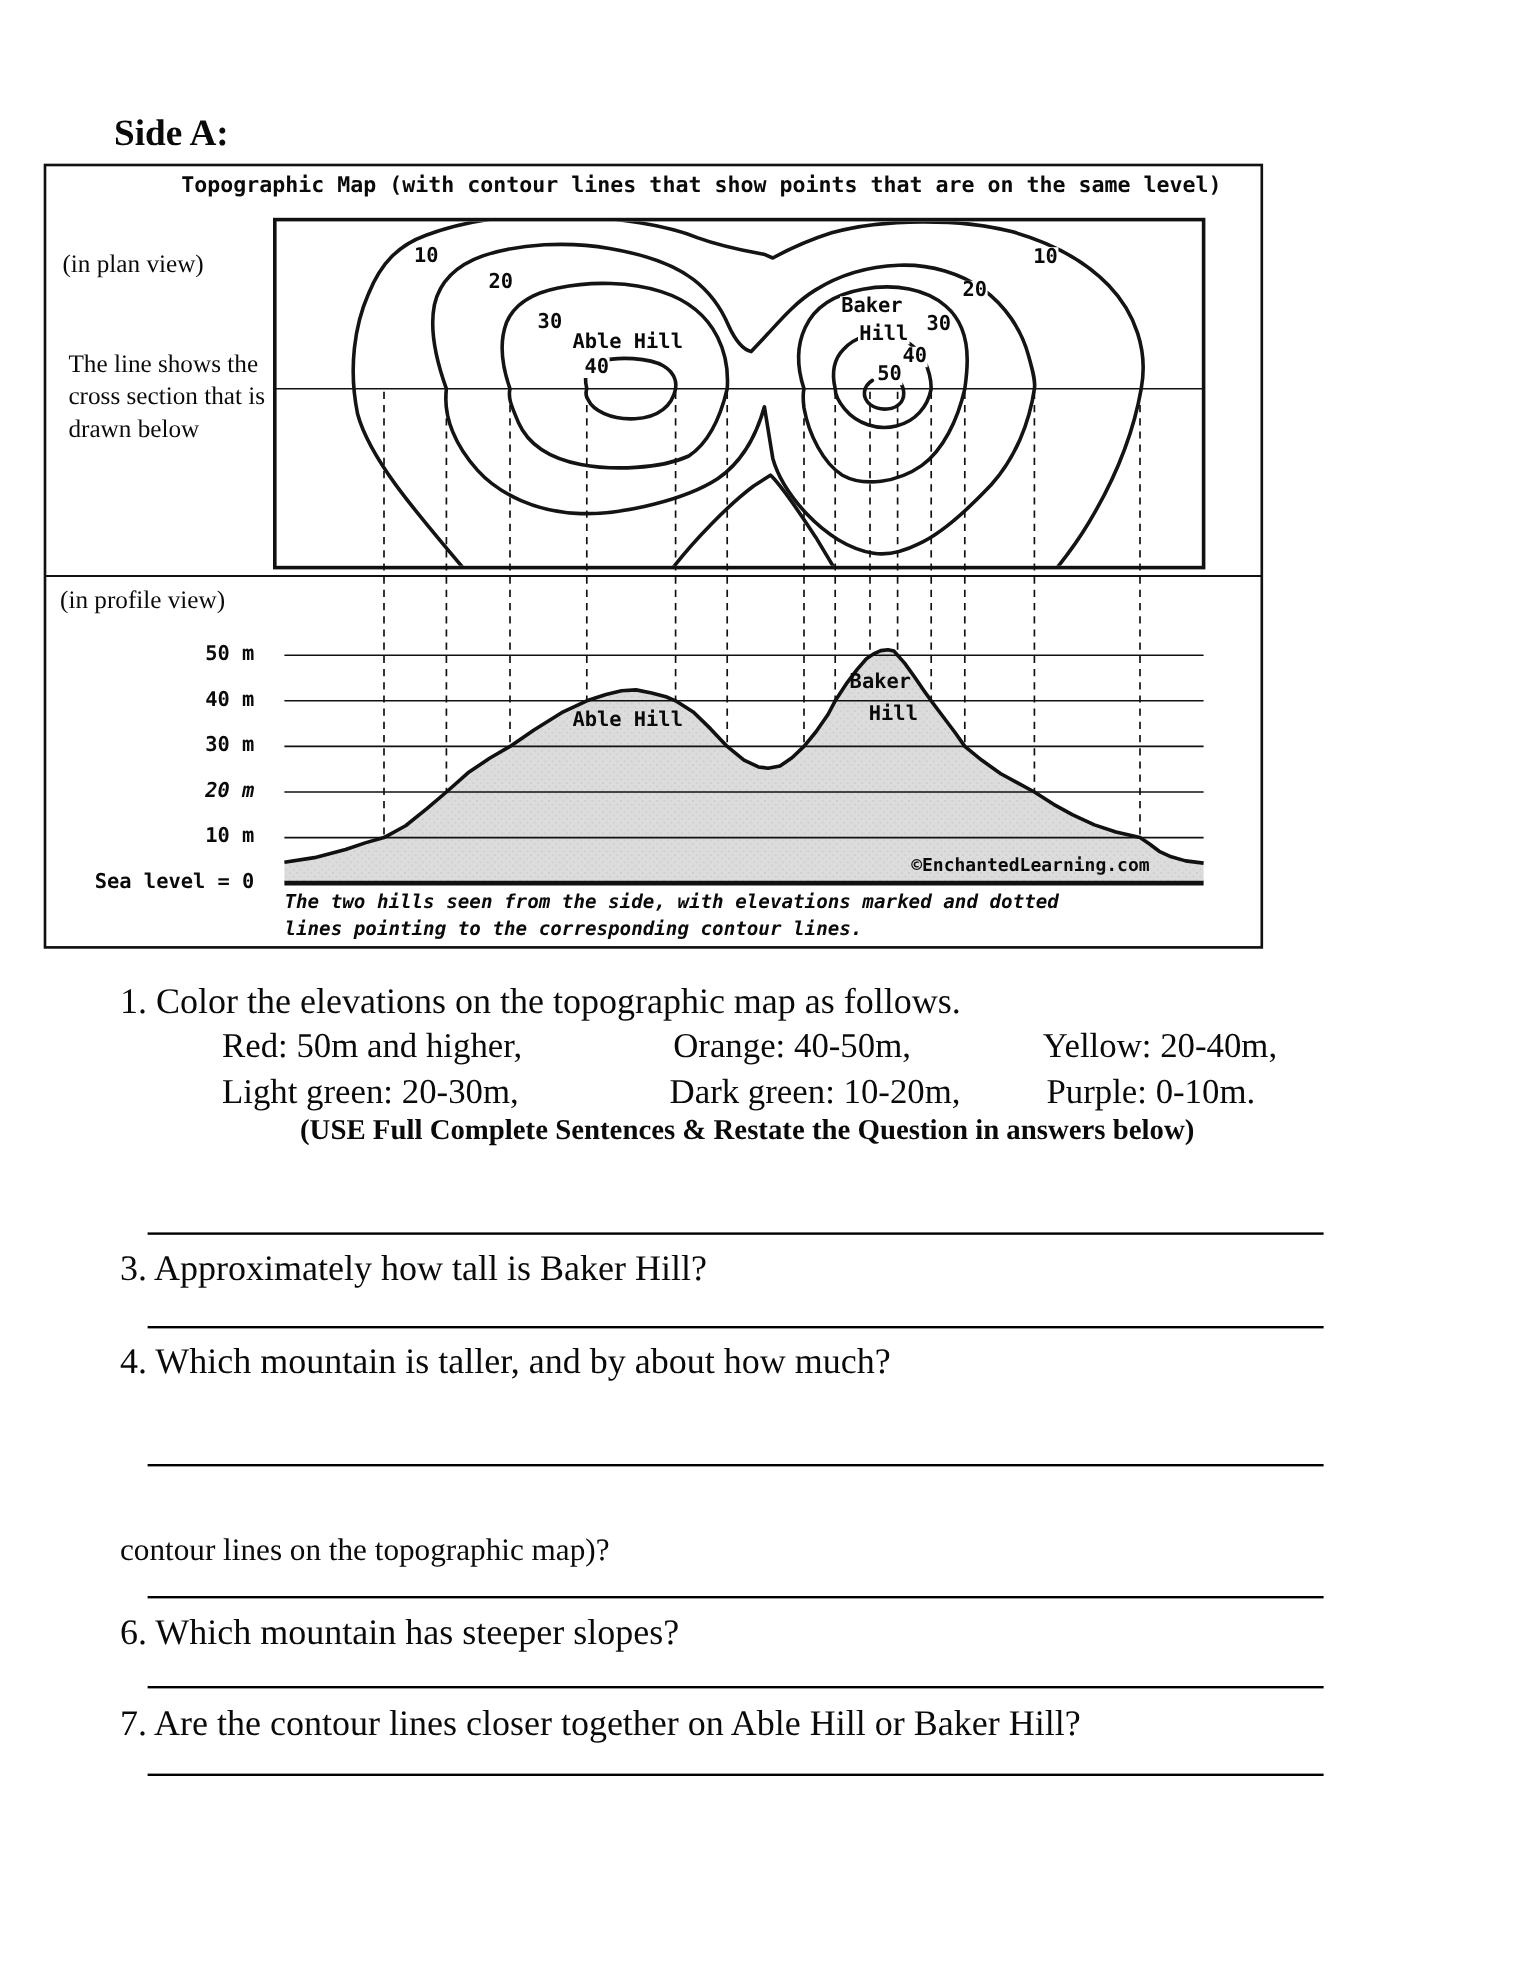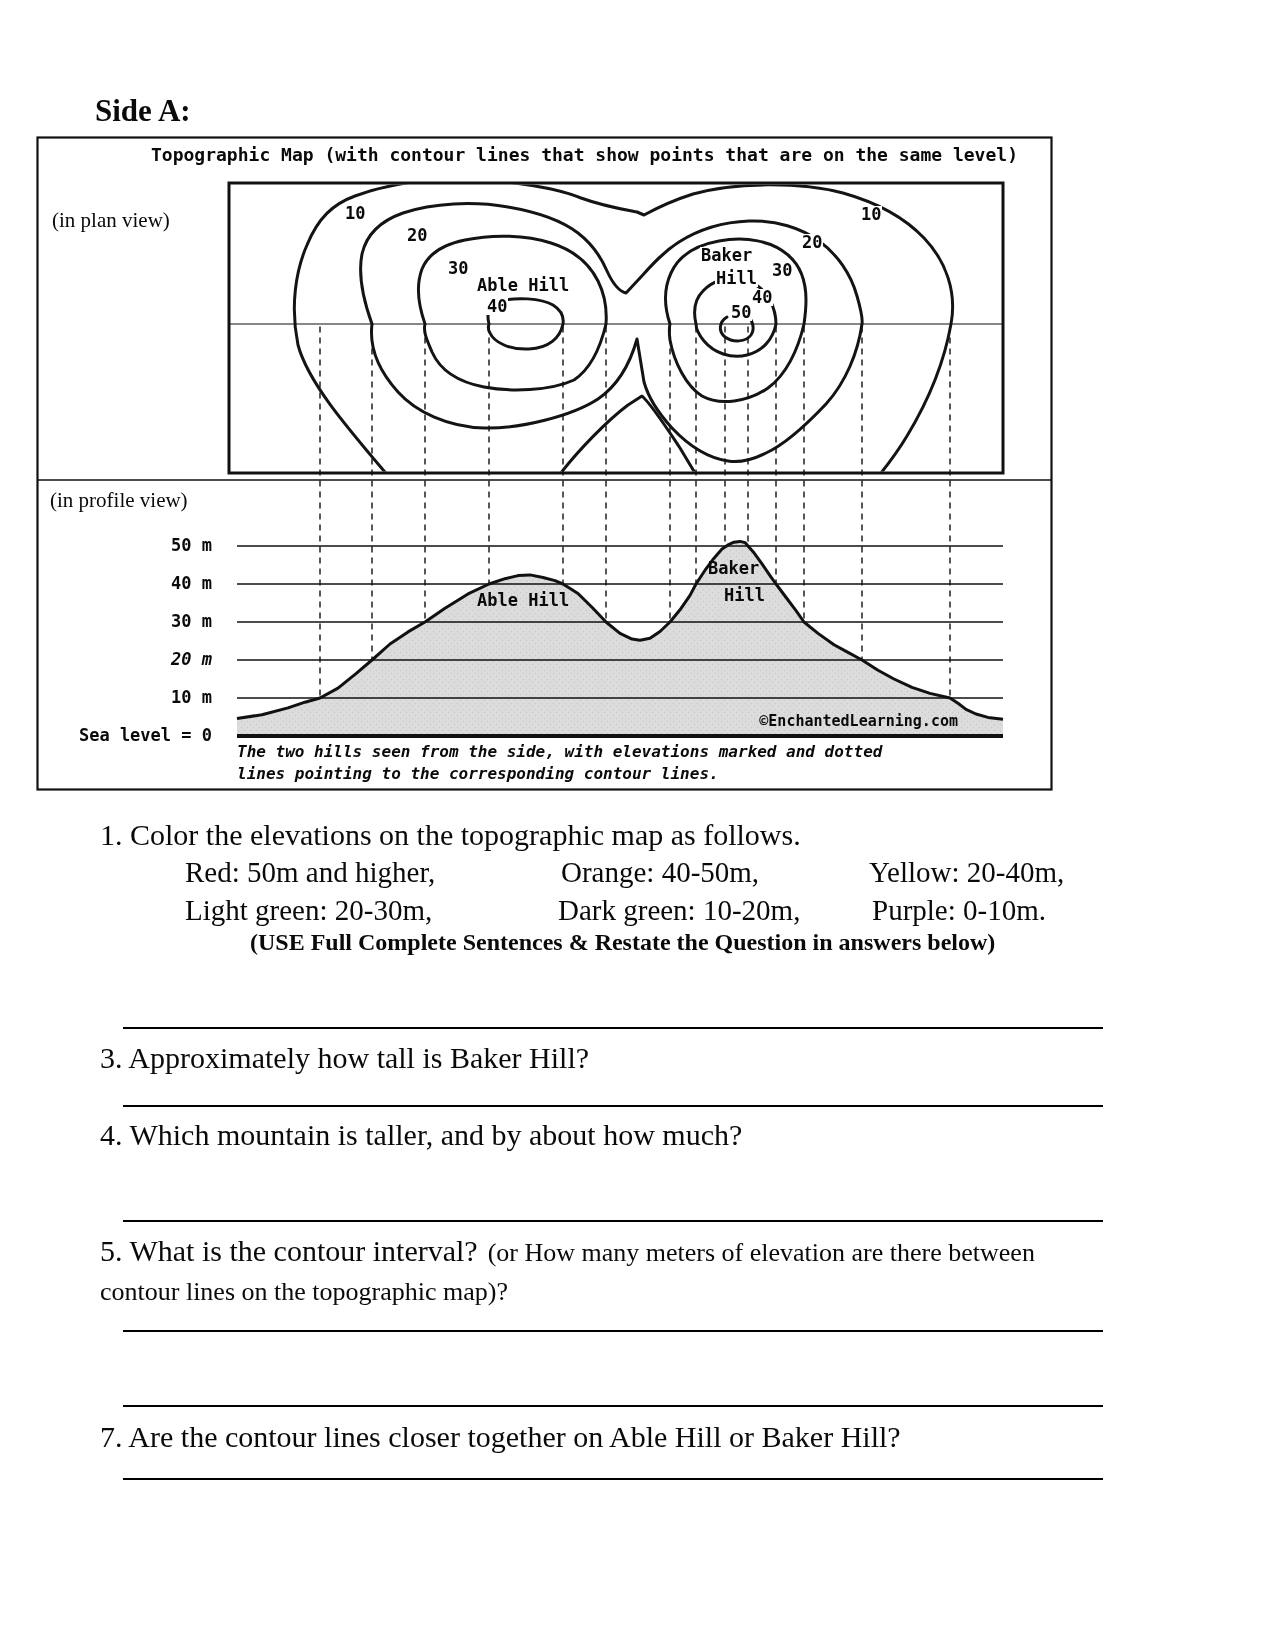--- a/index.html
+++ b/index.html
@@ -90,20 +90,21 @@
         <line x1="862" y1="326.5" x2="862" y2="660.0" stroke="#111" stroke-width="1.4" stroke-dasharray="6 5"></line>
         <line x1="950" y1="326.5" x2="950" y2="698.0" stroke="#111" stroke-width="1.4" stroke-dasharray="6 5"></line>
       </g>
     <path id="terrain-stroke" fill="none" stroke="#111" stroke-width="3" stroke-linejoin="round" d="M 237 718.5 L 262 714.7 L 288 707.9 L 305 702.2 L 320 698.0 L 338 688.1 L 356 673.7 L 372 660.0 L 390 644.0 L 408 631.9 L 425 622.0 L 445 608.3 L 468 593.9 L 489 584.0 L 505 578.7 L 518 575.6 L 530 574.9 L 543 577.5 L 555 580.6 L 563 584.0 L 578 593.5 L 592 607.2 L 606 622.0 L 620 633.4 L 632 639.1 L 640 640.2 L 650 638.3 L 660 631.5 L 670 622.0 L 680 609.8 L 690 595.4 L 696 584.0 L 706 568.8 L 714 558.2 L 722 549.0 L 728 544.9 L 734 542.2 L 740 541.4 L 745 542.6 L 748 546.0 L 754 552.8 L 762 563.9 L 770 575.6 L 776 584.0 L 788 600.0 L 796 610.6 L 804 622.0 L 818 633.4 L 834 644.8 L 848 652.4 L 862 660.0 L 878 670.3 L 894 679.0 L 912 687.4 L 930 693.4 L 950 698.0 L 958 703.3 L 966 709.4 L 976 714.0 L 988 717.4 L 1003 719.3"></path>
     <line x1="237" y1="736" x2="1003" y2="736" stroke="#111" stroke-width="4"></line>
   </svg>
 
   <div class="abs side-label">Side A:</div>
   <div class="abs fig-title mono">Topographic Map (with contour lines that show points that are on the same level)</div>
   <div class="abs plan-view serif">(in plan view)</div>
+  <div class="abs cross-note serif">The line shows the cross section that is drawn below</div>
   <div class="abs profile-view serif">(in profile view)</div>
   <div class="abs copyright mono">©EnchantedLearning.com</div>
   <div class="abs caption mono" style="top:742px">The two hills seen from the side, with elevations marked and dotted</div>
   <div class="abs caption mono" style="top:764px">lines pointing to the corresponding contour lines.</div>
 
   <div id="map-labels">
       <div class="map-lab" style="left: 344px; top: 205px;">10</div>
       <div class="map-lab" style="left: 406px; top: 227px;">20</div>
       <div class="map-lab" style="left: 447px; top: 260px;">30</div>
       <div class="map-lab" style="left: 476px; top: 277px;">Able Hill</div>
@@ -144,24 +145,22 @@
   <div class="use-note serif">(USE Full Complete Sentences &amp; Restate the Question in answers below)</div>
 
   <div class="ans" style="top:1027px"></div>
 
   <div class="q serif" style="top:1041px">3. Approximately how tall is Baker Hill?</div>
   <div class="ans" style="top:1105px"></div>
 
   <div class="q serif" style="top:1118px">4. Which mountain is taller, and by about how much?</div>
   <div class="ans" style="top:1220px"></div>
 
-  <div class="q serif" style="top:1234px">
-    <span>5. What is the contour interval?</span><span class="q-small q-small-pad">(or How many meters of elevation are there between</span>
-  </div>
   <div class="q serif q-small" style="top:1275px">contour lines on the topographic map)?</div>
   <div class="ans" style="top:1330px"></div>
 
+  <div class="q serif" style="top:1344px">6. Which mountain has steeper slopes?</div>
   <div class="ans" style="top:1405px"></div>
 
   <div class="q serif" style="top:1420px">7. Are the contour lines closer together on Able Hill or Baker Hill?</div>
   <div class="ans" style="top:1478px"></div>
 
 </div>
 
 </body></html>

